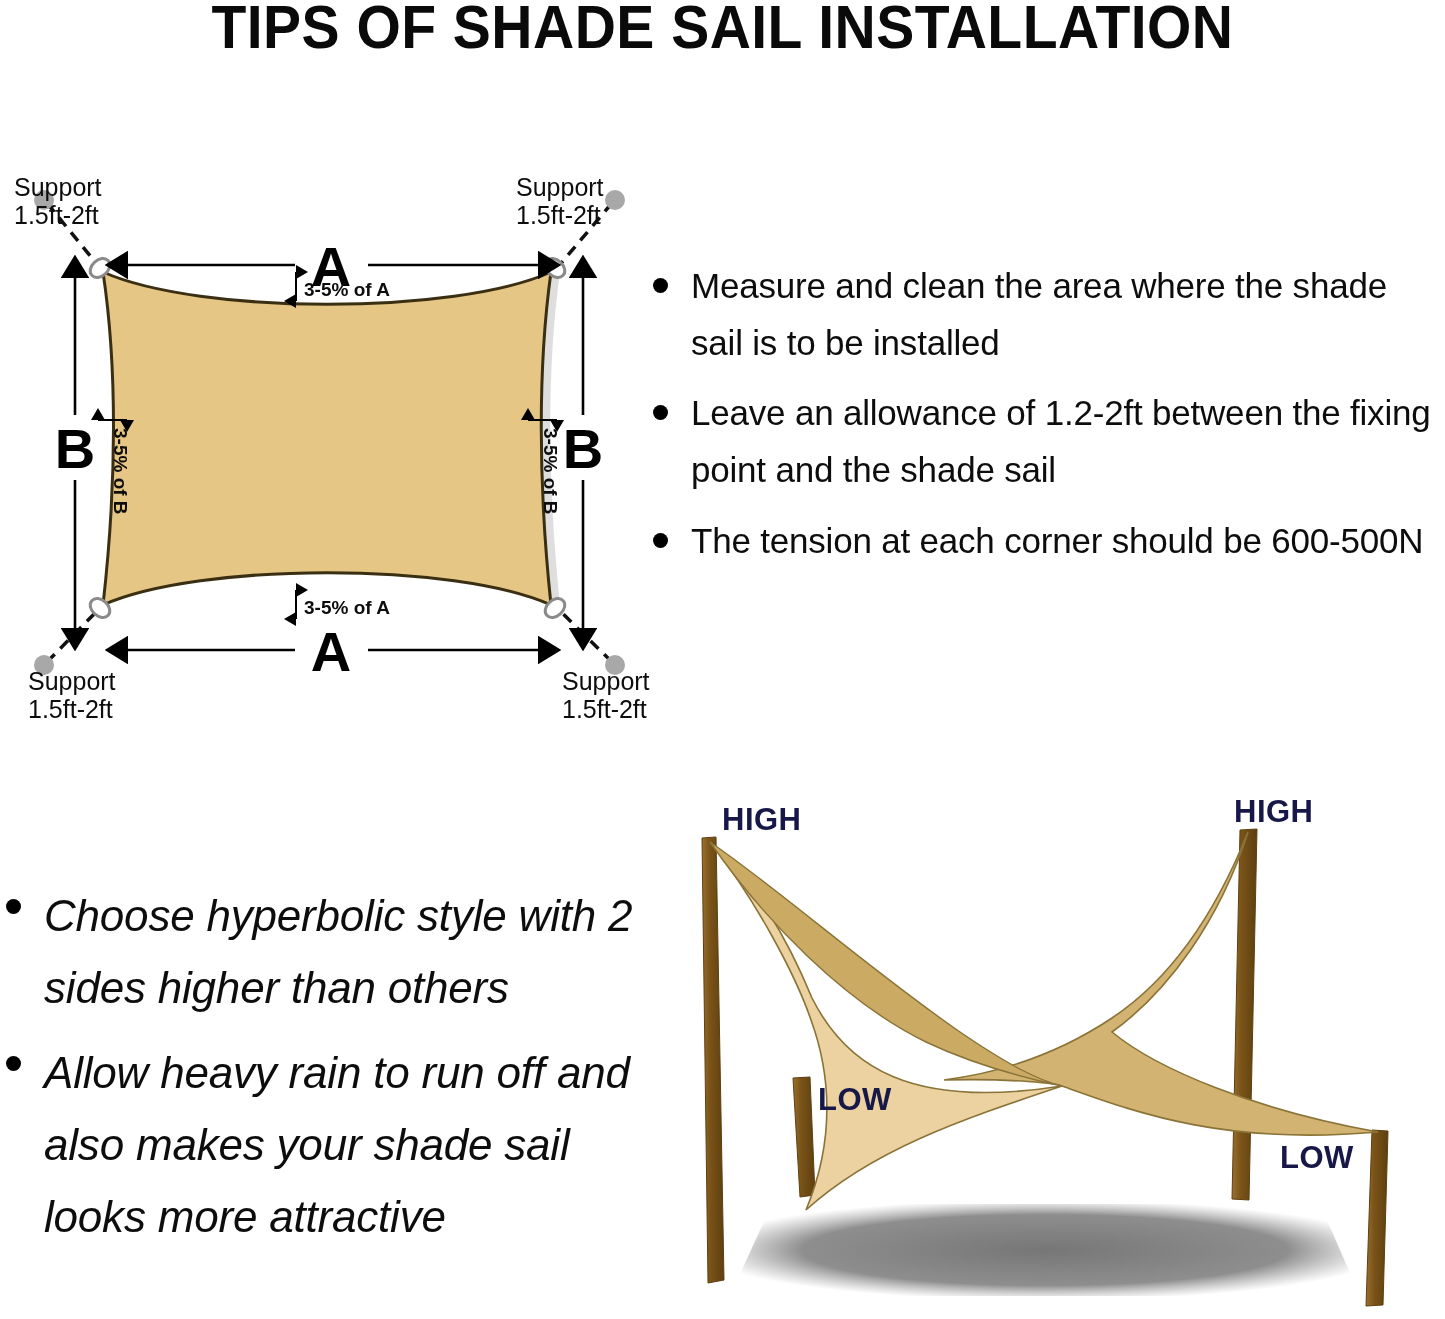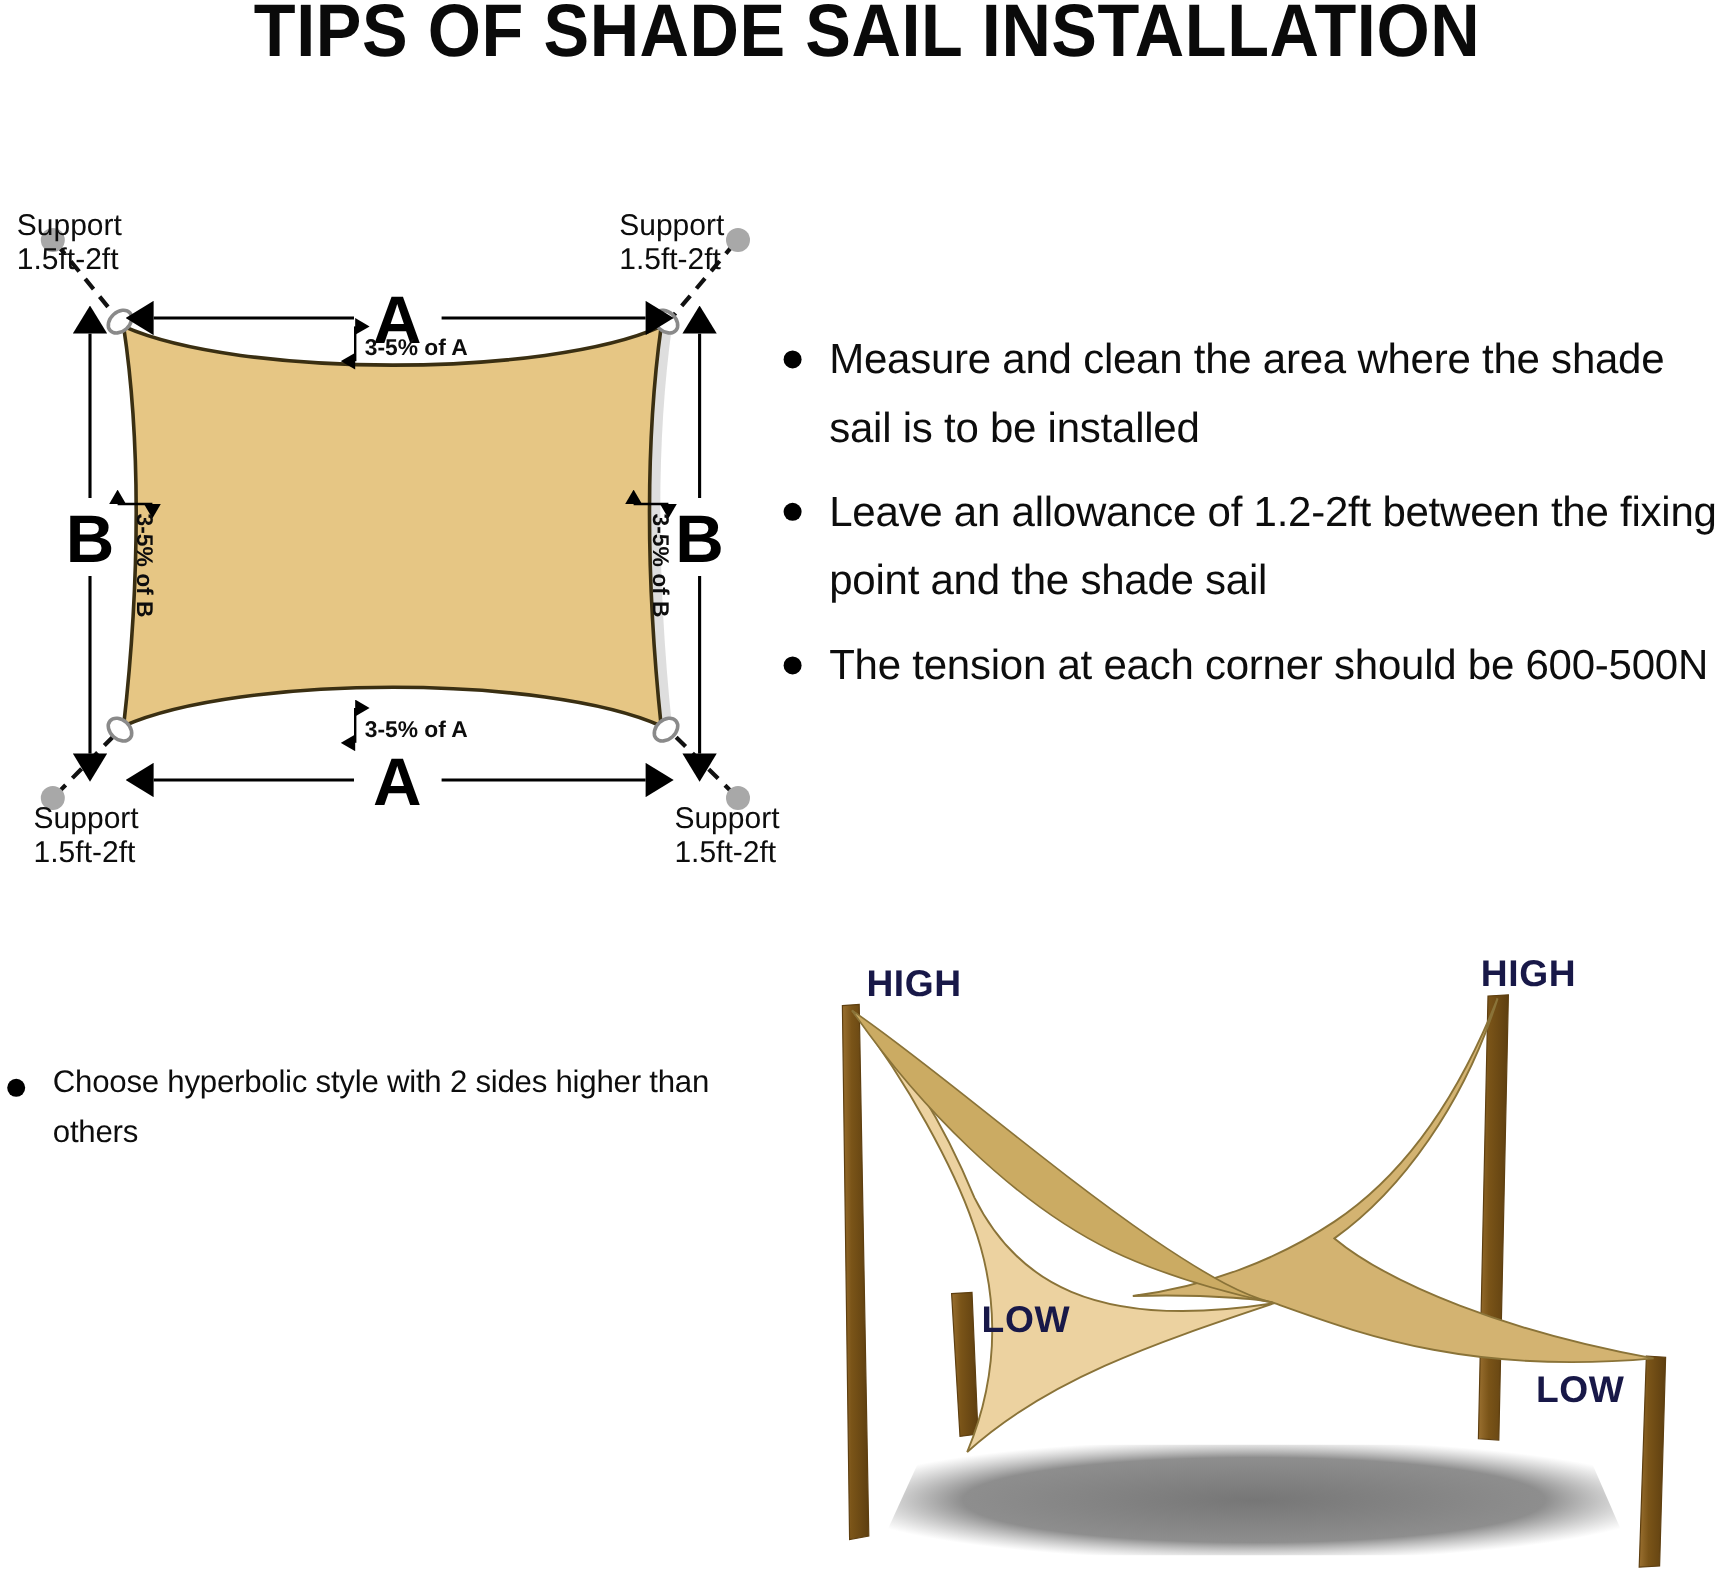--- a/index.html
+++ b/index.html
@@ -32,21 +32,21 @@
     color: #0a0a0a;
     transform: scaleX(0.92);
     transform-origin: 50% 0;
     white-space: nowrap;
   }
 
   
   .panel { position: absolute; }
 
   #rect-diagram   { left: 0px;   top: 150px;  width: 660px; height: 580px; }
-  #tips-list      { left: 645px; top: 272px;  width: 800px; height: 400px; }
+  #tips-list      { left: 645px; top: 258px;  width: 800px; height: 400px; }
   #style-list     { left: 0px;   top: 880px;  width: 640px; height: 330px; }
   #hyper-diagram  { left: 660px; top: 780px;  width: 785px; height: 539px; font-weight: bold; }
 
   
   ul.bullets {
     list-style: none;
     margin: 0;
     padding: 0;
   }
   ul.bullets li {
@@ -62,23 +62,24 @@
   ul.bullets li .dot {
     position: absolute;
     left: 8px;
     top: 20px;
     width: 15px;
     height: 15px;
     border-radius: 50%;
     background: #000000;
   }
   #style-list ul.bullets li {
-    font-size: 26px;
+    font-size: 44px;
     line-height: 1.63;
     padding-left: 44px;
+    font-style: italic;
   }
   #style-list ul.bullets li .dot { left: 6px; top: 19px; }
 
   
   svg { display: block; overflow: visible; }
   .support-text {
     font-family: "Liberation Sans", sans-serif;
     font-size: 25px;
     fill: #0d0d0d;
   }
@@ -229,20 +230,24 @@
     </li>
   </ul>
 </div>
 
 <div class="panel" id="style-list">
   <ul class="bullets">
     <li>
       <span class="dot"></span>
       <span>Choose hyperbolic style with 2 sides higher than others</span>
     </li>
+    <li>
+      <span class="dot"></span>
+      <span>Allow heavy rain to run off and also makes your shade sail looks more attractive</span>
+    </li>
   </ul>
 </div>
 
 <div class="panel" id="hyper-diagram">
   <svg width="785" height="539" viewBox="0 0 785 539">
 
     <defs>
       <radialGradient id="shadowGrad" cx="50%" cy="50%" r="55%">
         <stop offset="0%" stop-color="#6f6f6f" stop-opacity="0.95"></stop>
         <stop offset="70%" stop-color="#7a7a7a" stop-opacity="0.85"></stop>

